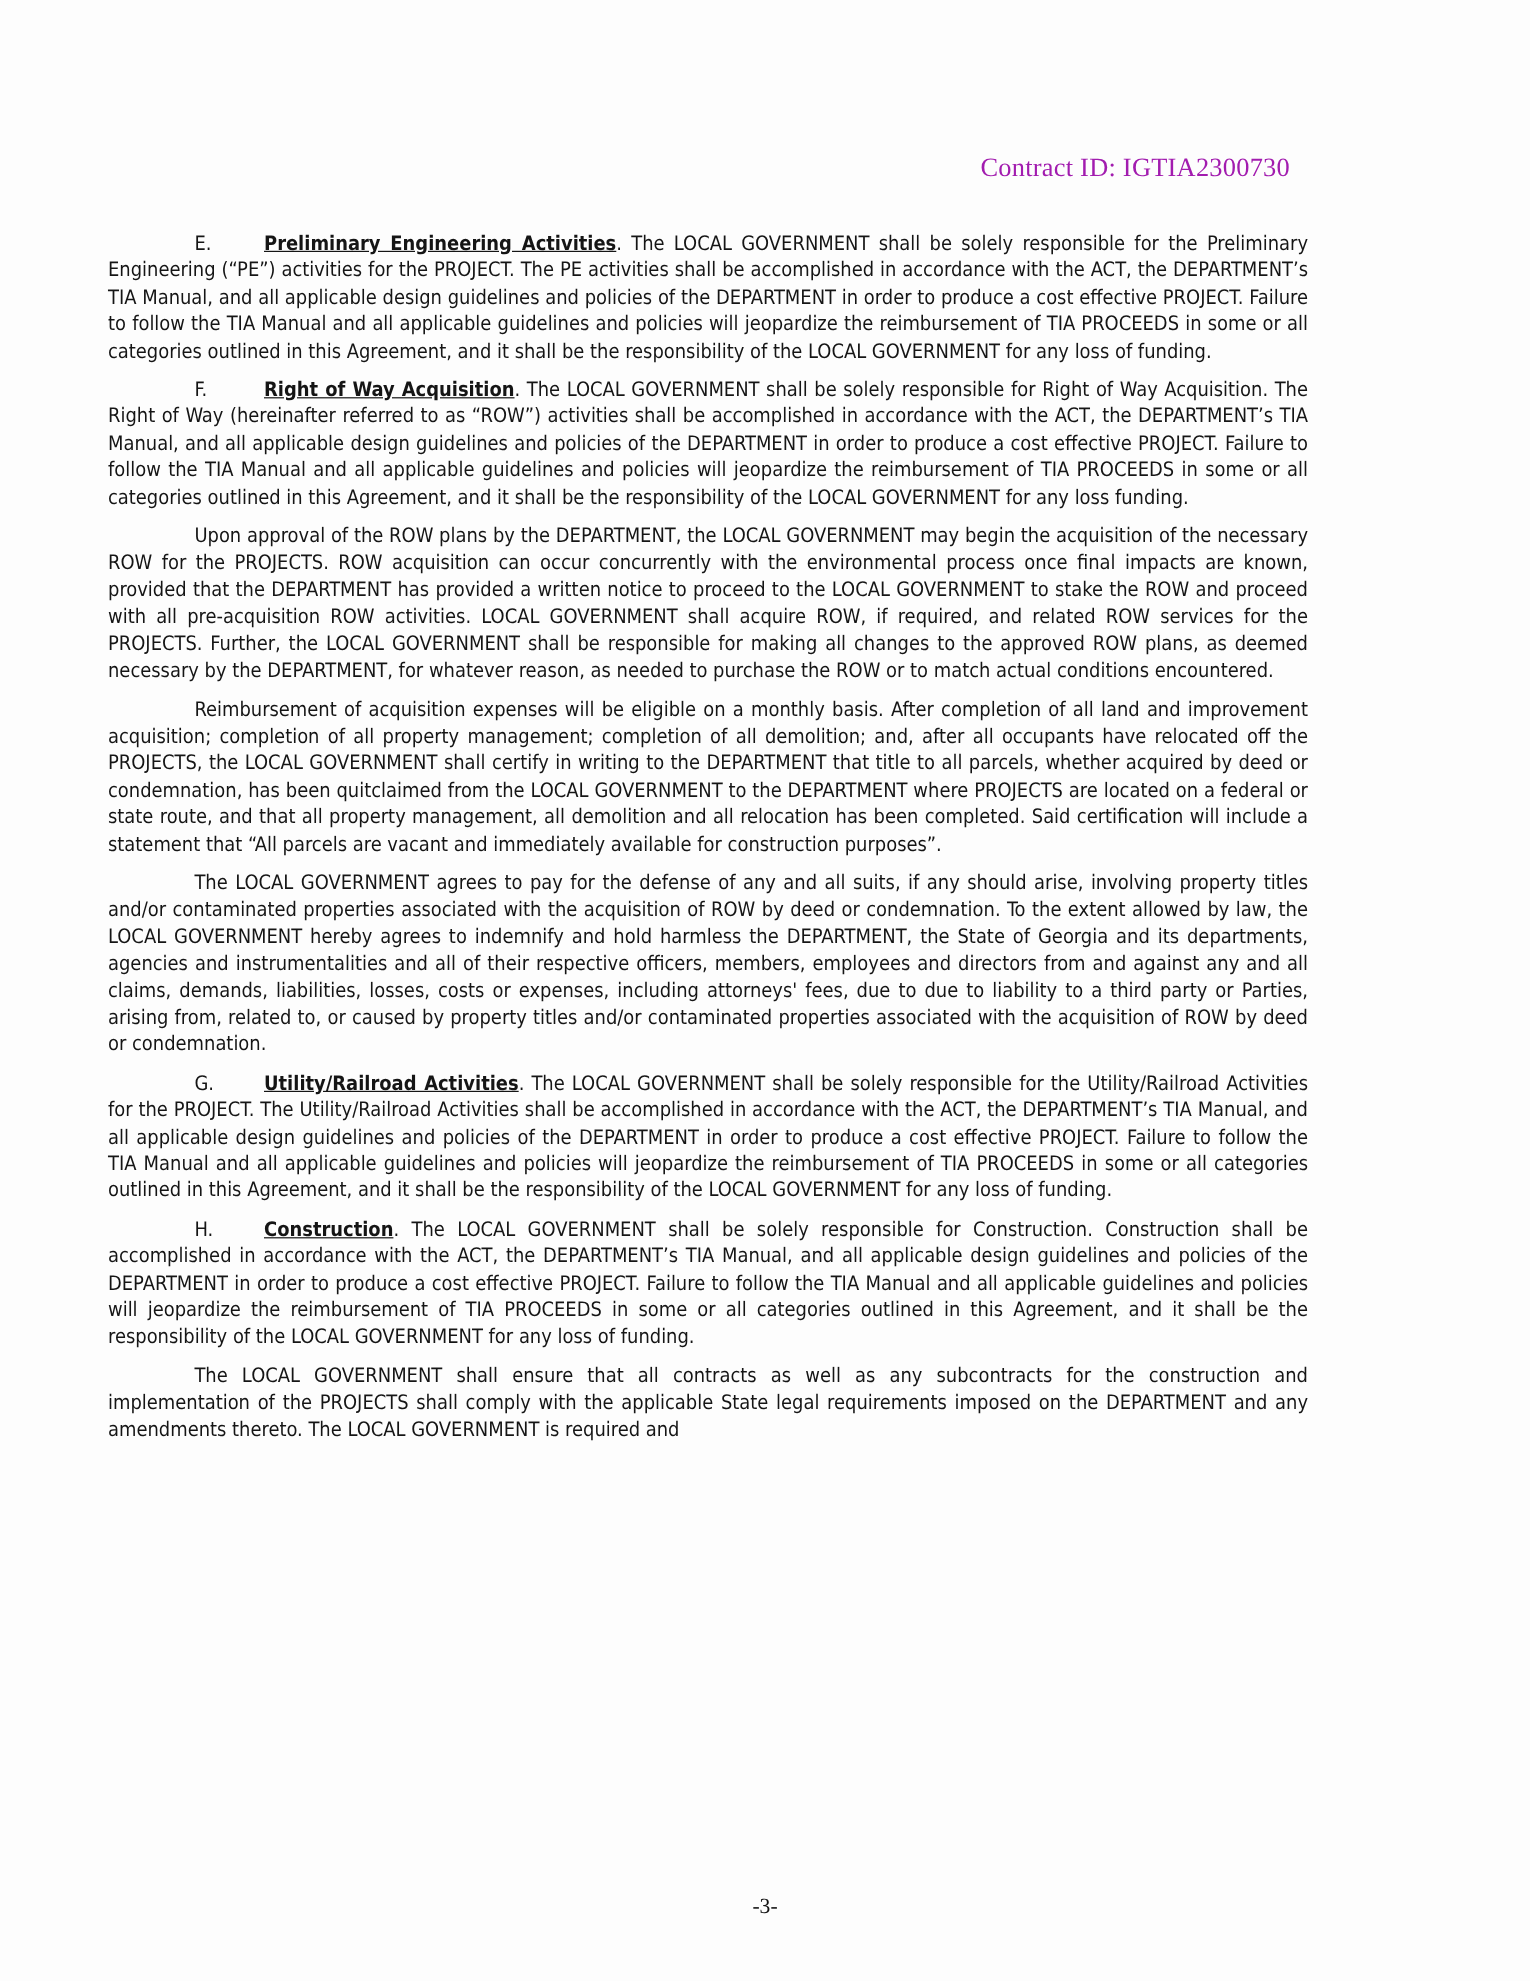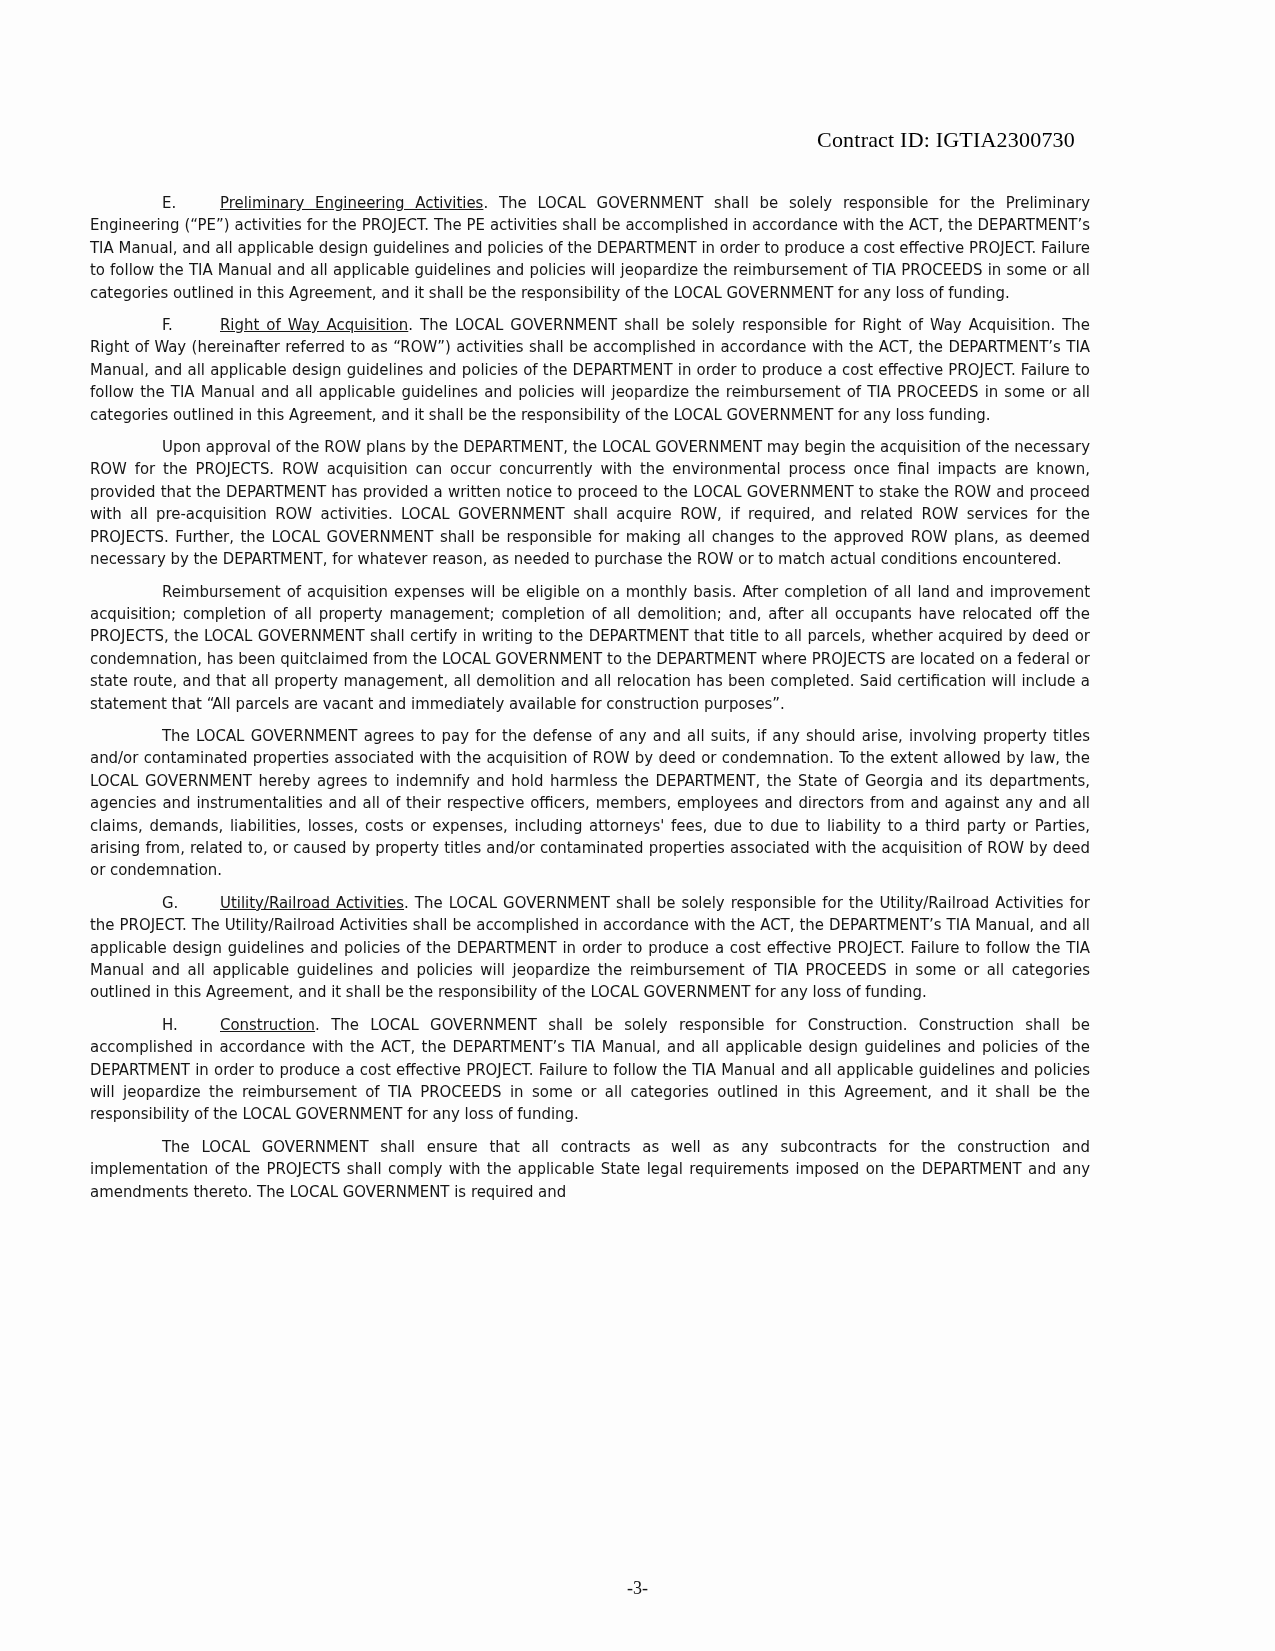--- a/index.html
+++ b/index.html
@@ -20,21 +20,21 @@
       width: 1275px;
       height: 1651px;
       background: #fdfdfd;
     }
     .header-id {
       position: absolute;
       top: 127px;
       right: 200px;
       font-family: "Liberation Serif", serif;
       font-size: 22px;
-      color: #000000;
+      color: #a21caf;
       letter-spacing: 0.2px;
     }
     .body-text {
       position: absolute;
       left: 90px;
       top: 192px;
       width: 1000px;
       font-family: "DejaVu Sans", sans-serif;
       font-size: 16.6px;
       line-height: 22.4px;
@@ -47,21 +47,21 @@
       margin: 0 0 10px 0;
       text-indent: 72px;
       font-stretch: condensed;
     }
     .para .letter {
       display: inline-block;
       width: 58px;
       text-indent: 0;
     }
     .para .heading {
-      font-weight: normal;
+      font-weight: bold;
       text-decoration: underline;
     }
     .page-number {
       position: absolute;
       top: 1578px;
       left: 0;
       width: 1275px;
       text-align: center;
       font-family: "Liberation Serif", serif;
       font-size: 18px;

